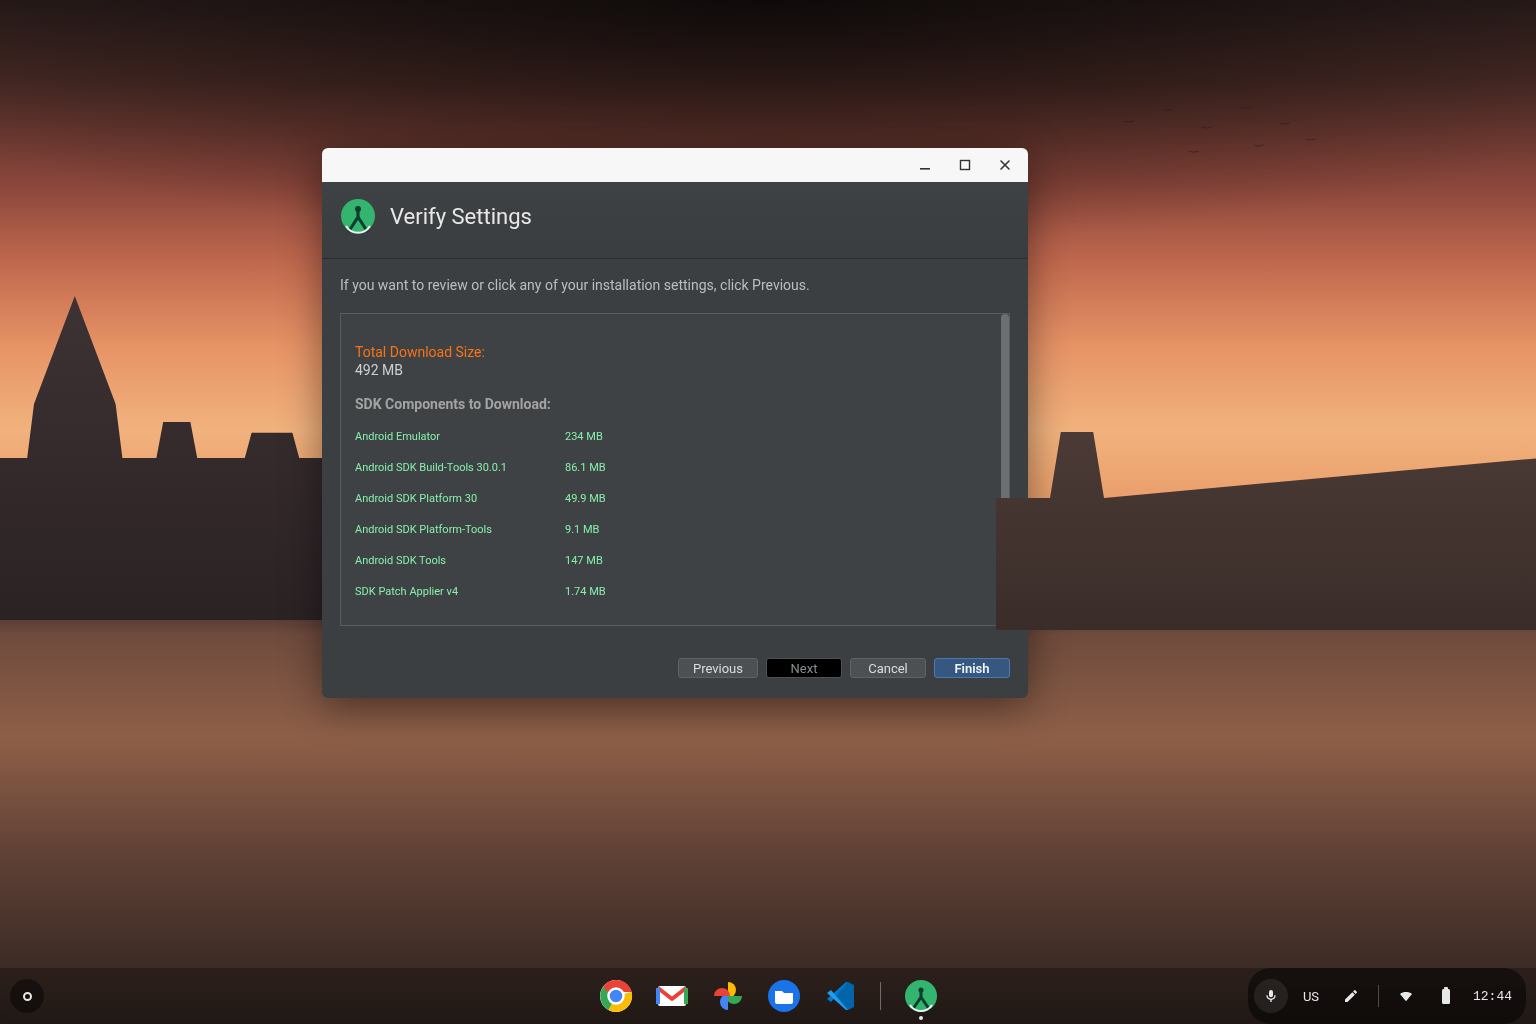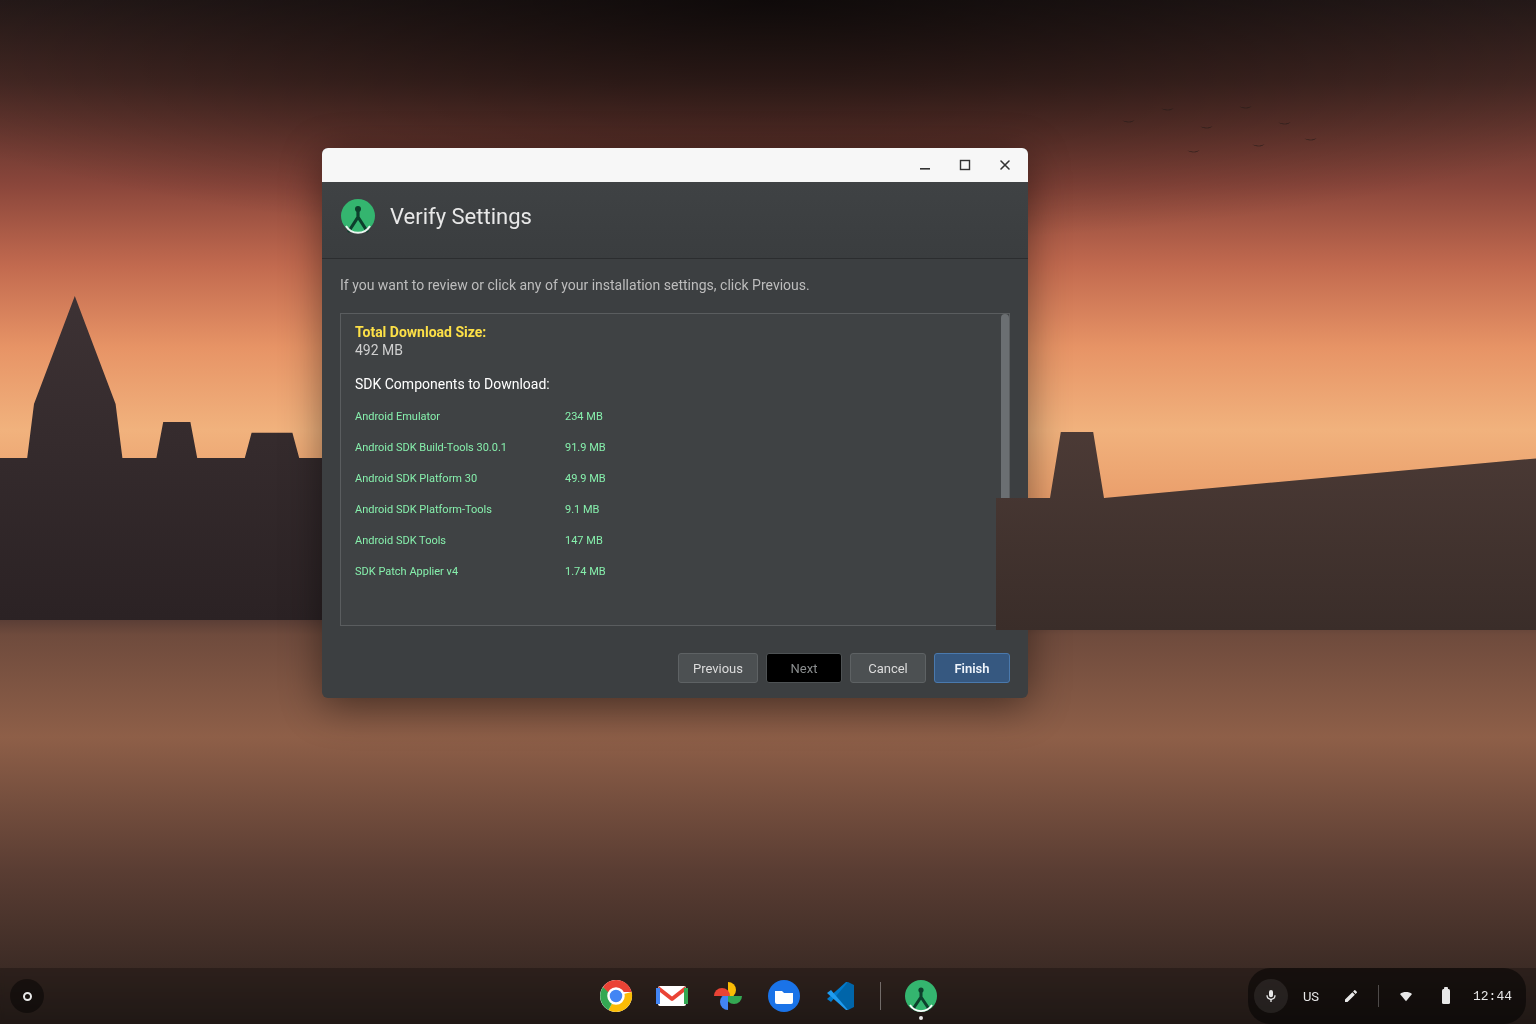--- a/index.html
+++ b/index.html
@@ -99,33 +99,33 @@
     position:absolute; left:0; right:8px; top:0; bottom:0; overflow:hidden;
     padding:10px 14px;
   }
   .scrollbar-track {
     position:absolute; right:0; top:0; bottom:0; width:8px; background:#3f4244;
   }
   .scrollbar-thumb {
     position:absolute; right:0; top:0; width:8px; height:80%;
     background:#6b6f72; border-radius:4px;
   }
-  .label-bold { color:#fde047; font-weight:700; }
+  .label-bold { color:#f97316; font-weight:400;margin-top:20px; }
   .label-line { color:#cfcfcf; margin-top:2px; }
-  .sect { color:#ffffff; font-weight:400; margin-top:18px; margin-bottom:10px;}
+  .sect { color:#a3a3a3; font-weight:700; margin-top:18px; margin-bottom:10px;}
   .row { display:flex; margin:18px 0; color:#86efac; font-size:11px;}
   .row .name { width:210px; }
   .row .size { }
 
   .footer {
     height:60px; display:flex; justify-content:flex-end; align-items:center;
     gap:8px; padding:0 18px;
   }
   .btn {
-    min-width:76px; height:30px; padding:0 14px;
+    min-width:76px; height:20px; padding:0 14px;
     display:flex; align-items:center; justify-content:center;
     font-size:13px; color:#dcdcdc;
     background:#4c5052; border:1px solid #5e6264; border-radius:3px;
     cursor:pointer;
   }
   .btn.disabled { color:#8a8d8e; background:#000000; border-color:#4e5254; cursor:default; }
   .btn.primary { background:#365880; border-color:#4a79ad; color:#eef4fb; font-weight:600;}
 
   
   .shelf {
@@ -223,21 +223,21 @@
             <div class="label-bold">Total Download Size:</div>
             <div class="label-line">492 MB</div>
             <div class="sect">SDK Components to Download:</div>
 
             <div class="row">
               <div class="name">Android Emulator</div>
               <div class="size">234 MB</div>
             </div>
             <div class="row">
               <div class="name">Android SDK Build-Tools 30.0.1</div>
-              <div class="size">91.9 MB</div>
+              <div class="size">86.1 MB</div>
             </div>
             <div class="row">
               <div class="name">Android SDK Platform 30</div>
               <div class="size">49.9 MB</div>
             </div>
             <div class="row">
               <div class="name">Android SDK Platform-Tools</div>
               <div class="size">9.1 MB</div>
             </div>
             <div class="row">

